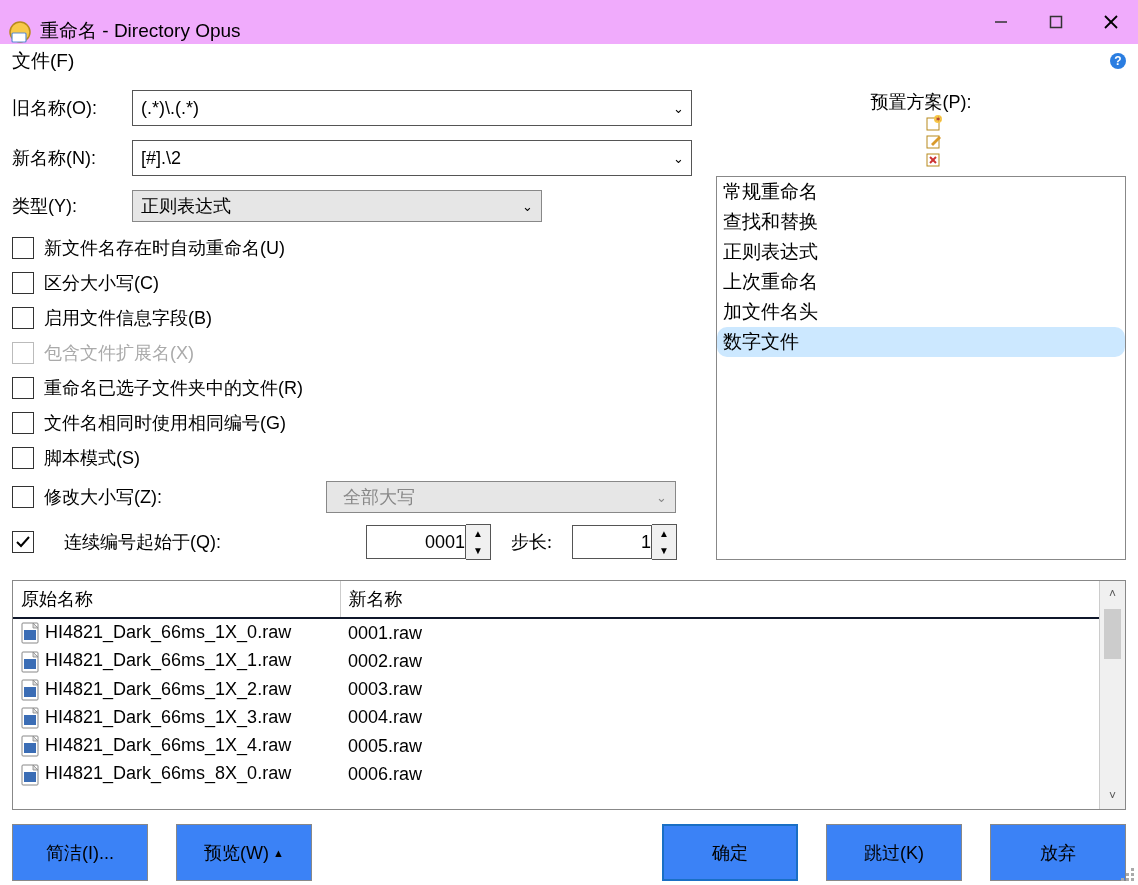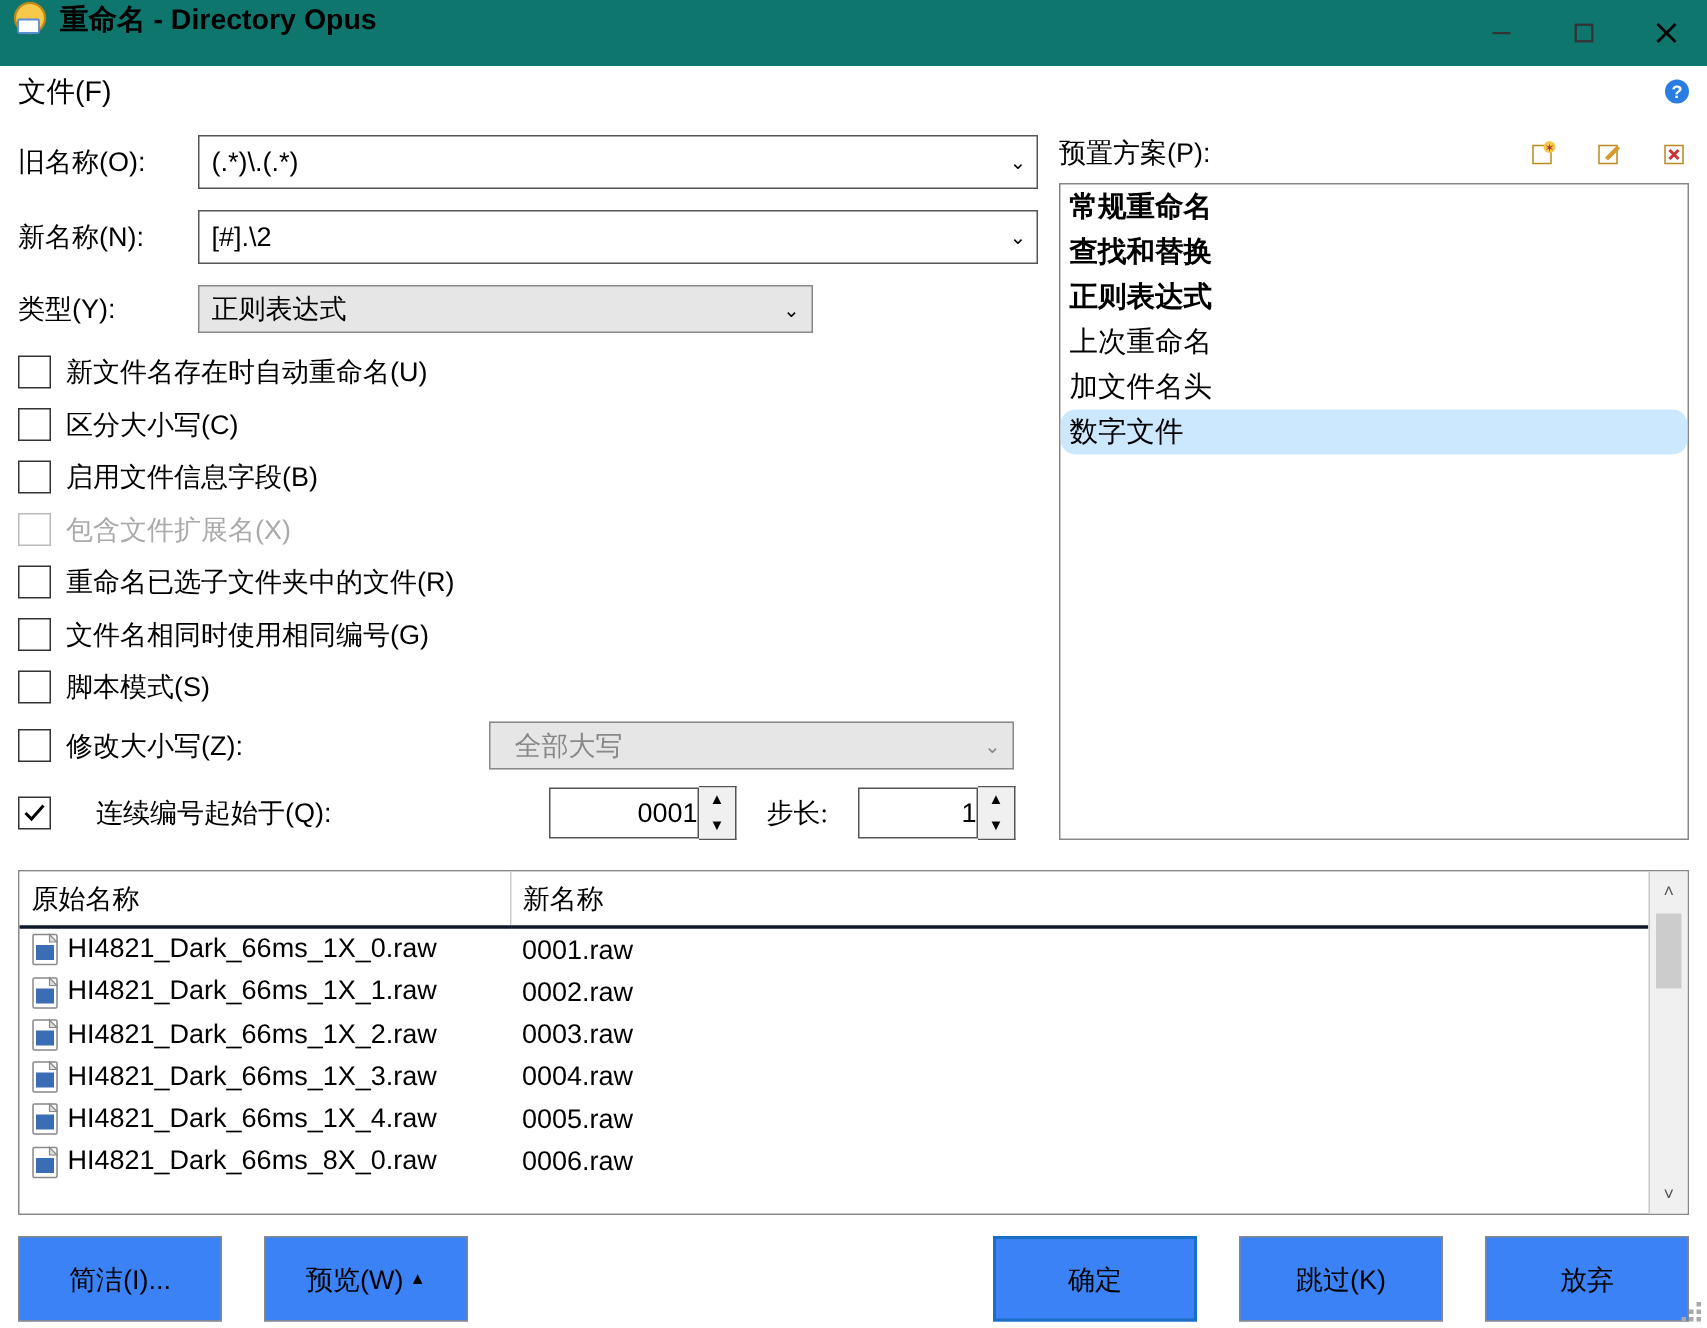--- a/index.html
+++ b/index.html
@@ -1,30 +1,30 @@
 <!DOCTYPE html>
 <html><head>
 <meta charset="utf-8">
 <style>
 * { box-sizing: border-box; margin: 0; padding: 0; font-family: "Microsoft YaHei", "Segoe UI", Tahoma, sans-serif; }
 body { background: #fff; width: 1138px; height: 885px; overflow: hidden; font-size: 17px; color: #000; }
 
 
-.titlebar { display: flex; align-items: flex-start; height: 44px; padding: 0 0 0 8px; background: #0f766e; font-weight: bold; }
+.titlebar { display: flex; align-items: flex-end; height: 44px; padding: 0 0 0 8px; background: #f0abfc; }
 .titlebar .app-icon { width: 24px; height: 24px; margin-right: 8px; }
 .titlebar .title { font-size: 19px; flex: 1; }
 .titlebar .win-btn { width: 55px; height: 44px; display: flex; align-items: center; justify-content: center; font-size: 16px; }
 
 
 .menubar { display: flex; align-items: center; padding: 4px 12px; font-size: 19px; }
 .menubar .menu-item { margin-right: 16px; }
 .menubar .help-icon { margin-left: auto; width: 16px; height: 16px; border-radius: 50%; background: #2a7de1; color: #fff; font-size: 12px; display: flex; align-items: center; justify-content: center; font-weight: bold; }
 
 
-.main { display: flex; padding: 12px; gap: 14px; }
+.main { display: flex; padding: 12px; gap: 24px; }
 .left-pane { width: 680px; }
 .right-pane { flex: 1; display: flex; flex-direction: column; }
 
 .form-row { display: flex; align-items: center; margin-bottom: 14px; }
 .form-row .label { width: 120px; font-size: 18px; }
 .combo-input { position: relative; flex: 1; }
 .combo-input input, .combo-input .combo-display { width: 100%; height: 36px; border: 1.5px solid #555; padding: 0 34px 0 8px; font-size: 18px; background: #fff; }
 .combo-input .chevron { position: absolute; right: 8px; top: 50%; transform: translateY(-50%); pointer-events: none; font-size: 13px; }
 .combo-select { width: 410px; height: 32px; border: 1px solid #888; background: #e6e6e6; padding: 0 8px; display: flex; align-items: center; justify-content: space-between; font-size: 18px; }
 .combo-select.disabled { color: #888; background: #e6e6e6; }
@@ -38,26 +38,26 @@
 .check-row .chk-label.disabled { color: #aaa; }
 
 .seq-row { display: flex; align-items: center; margin-bottom: 0; gap: 20px; }
 .seq-row .spinner { display: flex; align-items: center; }
 .seq-row .spinner input { width: 100px; height: 34px; border: 1.5px solid #555; text-align: right; font-size: 18px; }
 .seq-row .spinner .spin-btns { display: flex; flex-direction: column; border: 1.5px solid #555; border-left: none; }
 .seq-row .spinner .spin-btns div { width: 24px; height: 17px; display: flex; align-items: center; justify-content: center; background: #f0f0f0; font-size: 10px; }
 .seq-row .step-label { font-size: 18px; font-family: Liberation Serif, serif; }
 
 
-.preset-header { display: flex; align-items: center; margin-bottom: 8px; }
+.preset-header { display: flex; align-items: center; margin-bottom: 8px; flex-direction: column; }
 .preset-header .label { font-size: 18px; flex: 1; }
 .preset-header .tb-icon { width: 18px; height: 18px; margin-left: 26px; }
 .preset-list { border: 1px solid #888; flex: 1; overflow: auto; font-size: 19px; }
 .preset-list .preset-item { padding: 2px 6px; }
-.preset-list .preset-item.bold { font-weight: bold; }
+.preset-list .preset-item.bold { font-weight: normal; }
 .preset-list .preset-item.selected { background: #cce8ff; border-radius: 10px; }
 
 
 .preview-wrap { margin: 8px 12px 0 12px; border: 1px solid #888; height: 230px; display: flex; }
 .preview-table { flex: 1; overflow: hidden; }
 .preview-table table { width: 100%; border-collapse: collapse; }
 .preview-table th { text-align: left; font-weight: normal; font-size: 18px; padding: 6px 8px; background: #fff; border-bottom: 2px solid #0f172a; }
 .preview-table th + th { border-left: 1px solid #ccc; }
 .preview-table td { padding: 3px 8px; font-size: 18px; vertical-align: middle; }
 .preview-table td .file-icon { width: 18px; height: 22px; display: inline-block; vertical-align: middle; margin-right: 6px; }

